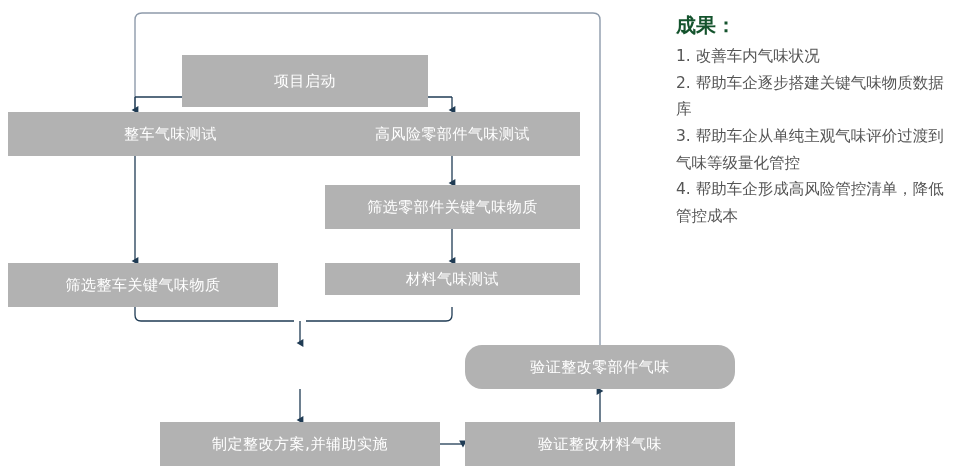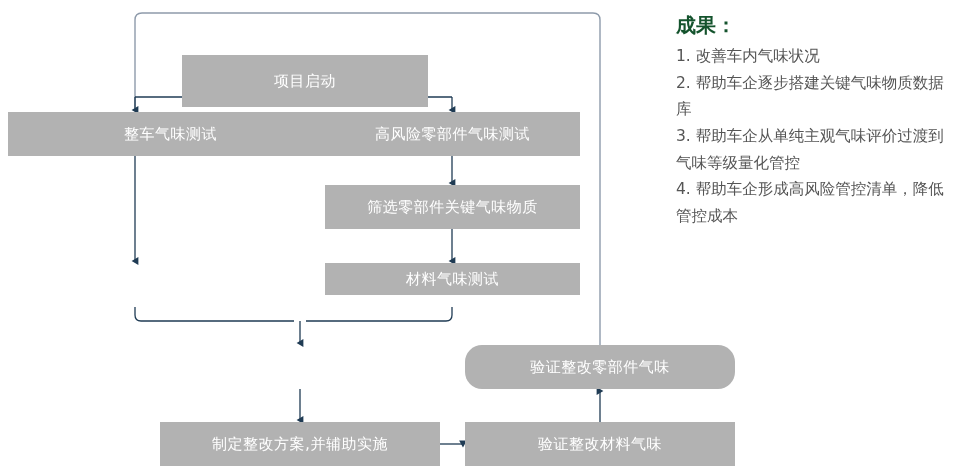--- a/index.html
+++ b/index.html
@@ -113,20 +113,23 @@
   </div>
 
   <div class="node" style="left:325px;top:112px;width:255px;height:44px;">
     <span>高风险零部件气味测试</span>
   </div>
 
   <div class="node" style="left:325px;top:185px;width:255px;height:44px;">
     <span>筛选零部件关键气味物质</span>
   </div>
 
+  <div class="node" style="left:8px;top:263px;width:270px;height:44px;">
+    <span>筛选整车关键气味物质</span>
+  </div>
 
   <div class="node" style="left:325px;top:263px;width:255px;height:32px;">
     <span>材料气味测试</span>
   </div>
 
 
   <div class="node" style="left:465px;top:345px;width:270px;height:44px;border-radius:17px;">
     <span>验证整改零部件气味</span>
   </div>
 

